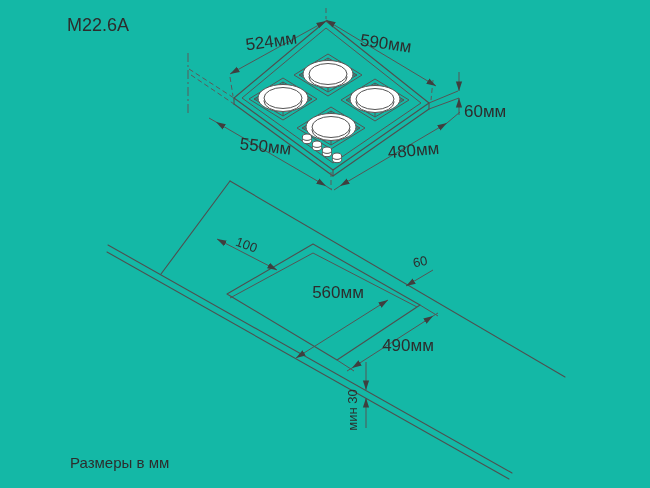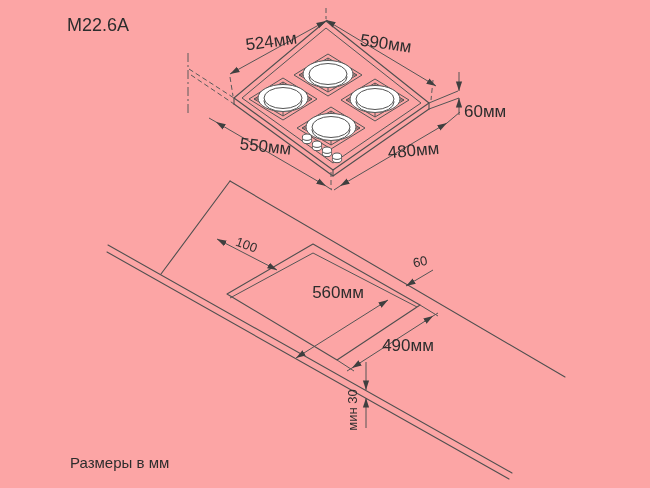--- a/index.html
+++ b/index.html
@@ -1,19 +1,19 @@
 <!DOCTYPE html>
 <html><head>
 <meta charset="utf-8">
 <style>
   html,body{margin:0;padding:0;background:#ffffff;}
   .canvas{
     position:relative;
     width:650px;height:488px;
-    background:#fca5a5;
+    background:#14b8a6;
     font-family:"Liberation Sans", sans-serif;
     overflow:hidden;
     text-decoration:underline;
   }
   svg{display:block;}
   text{fill:#2d2d2d;}
   .dim-big{font-size:17px;}
   .dim-small{font-size:13px;}
   .title-text{font-size:18px;}
   .footer-text{font-size:15px;}

